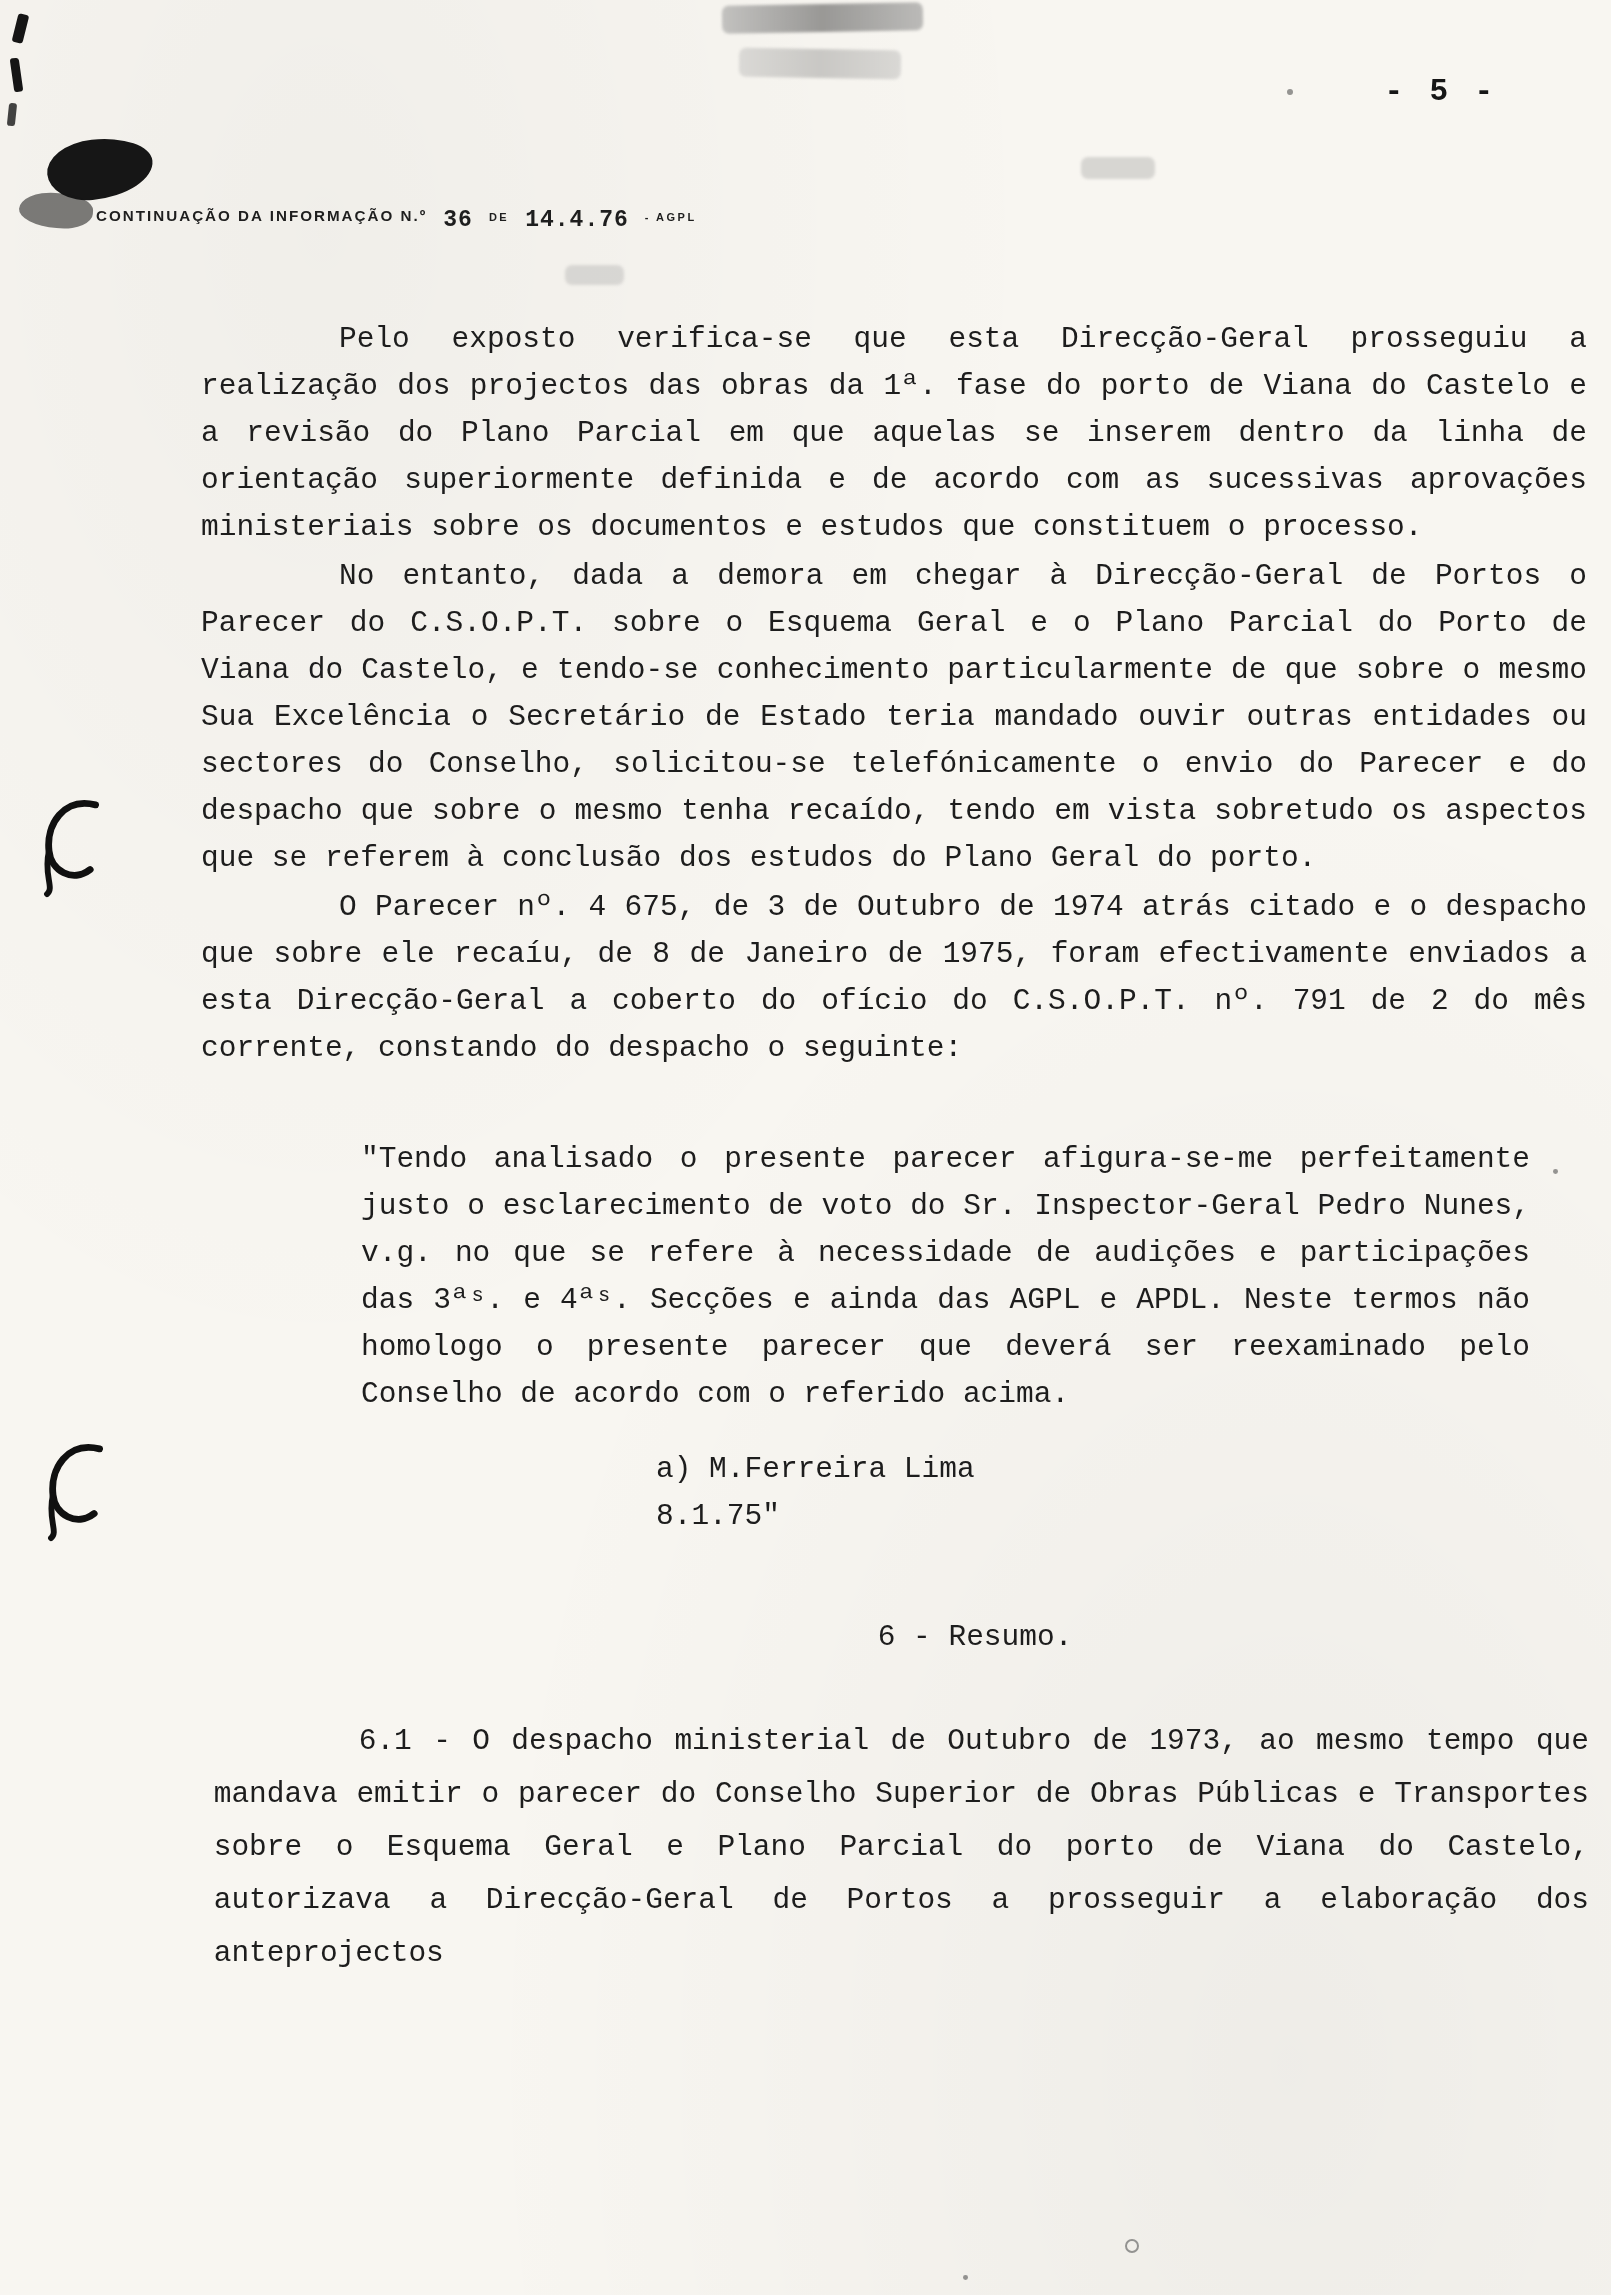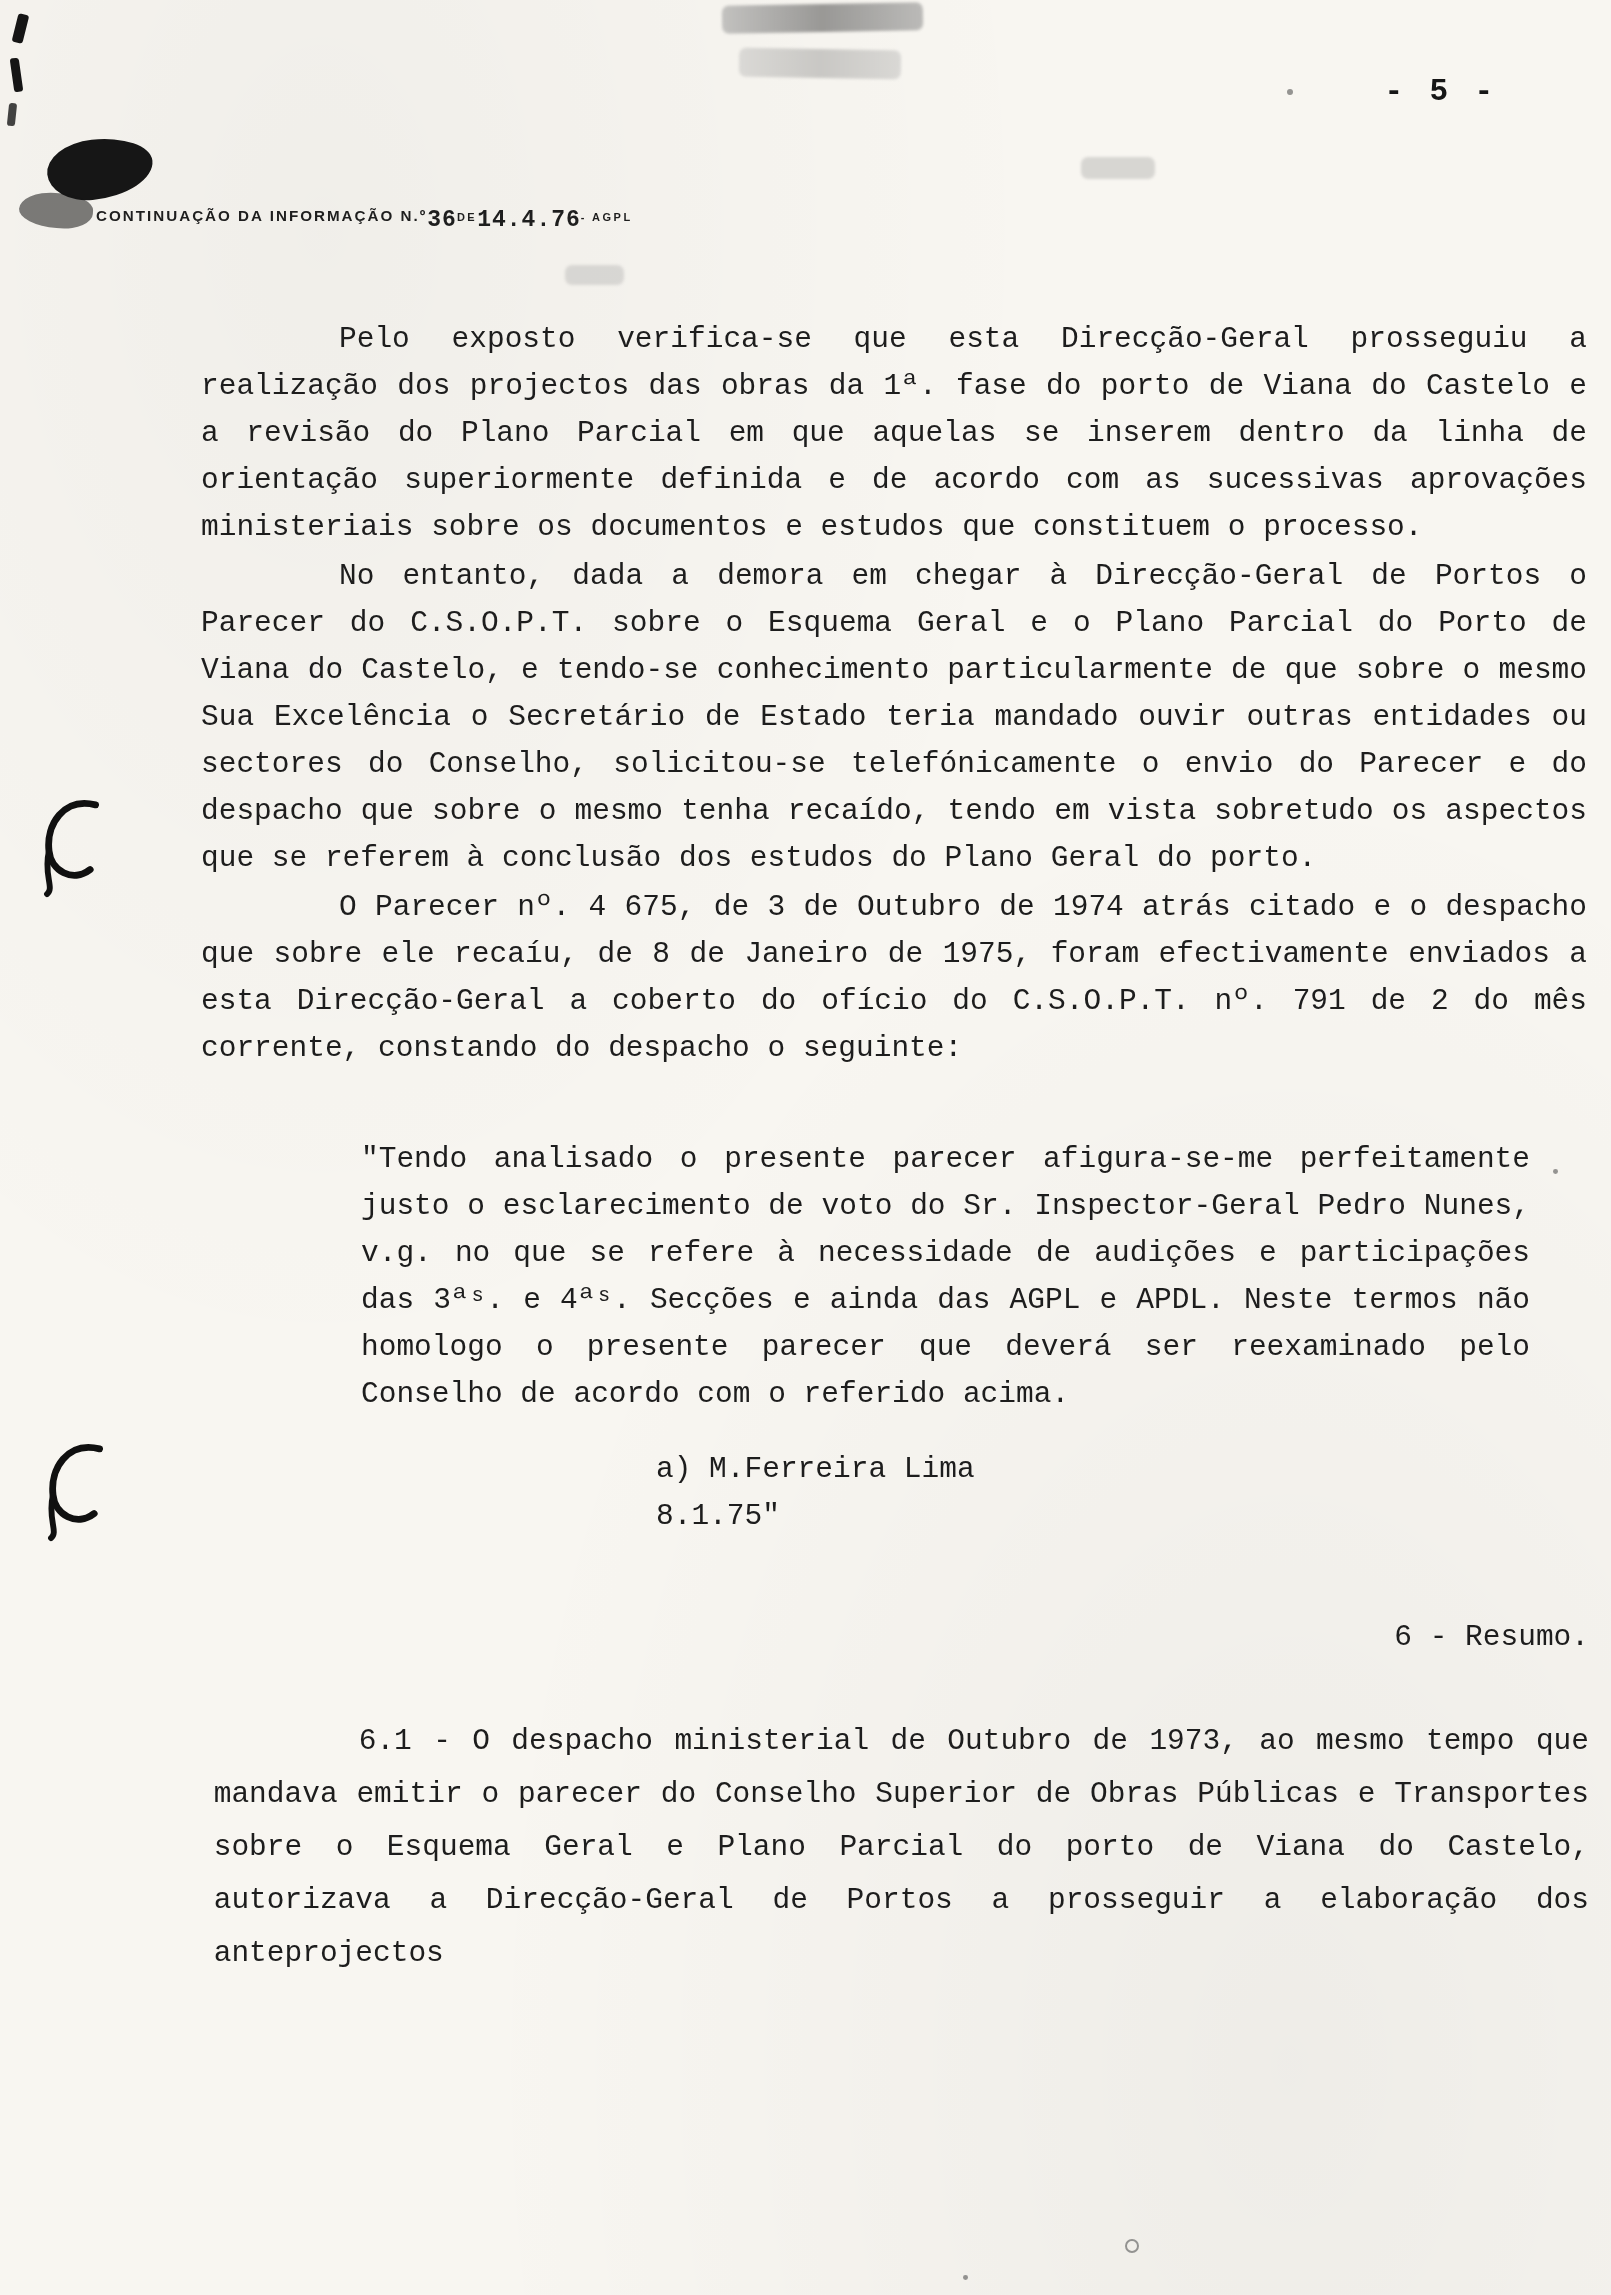--- a/index.html
+++ b/index.html
@@ -22,21 +22,21 @@
     font-size:31px; font-weight:bold; letter-spacing:3.9px; color:#161616;
   }
   .letterhead {
     position:absolute; top:139px; left:150px;
     font-family:"Liberation Sans","DejaVu Sans",sans-serif;
     font-weight:bold; font-size:33px; letter-spacing:1px; color:#101010;
     white-space:nowrap;
   }
   .continuation {
     position:absolute; top:202px; left:96px;
-    display:flex; align-items:baseline; gap:0;
+    display:flex; align-items:baseline; gap:16px;
     font-family:"Liberation Sans","DejaVu Sans",sans-serif;
     font-weight:bold; font-size:15.2px; letter-spacing:2px; color:#1e1e1e;
     white-space:nowrap;
   }
   .continuation .filled {
     font-family:"Liberation Mono","DejaVu Sans Mono",monospace;
     font-size:23px; font-weight:600; letter-spacing:1px; position:relative; top:5px;
   }
   .continuation .tiny { font-size:11px; letter-spacing:2.5px; }
 
@@ -44,21 +44,21 @@
   .content {
     position:absolute; left:199px; top:314px; width:1390px;
     font-size:29.5px; line-height:47px; text-align:justify;
     color:#1d1d1d;
   }
   .para { margin:2px; text-indent:138px; }
   .quote { margin:64px 59px 0 162px; }
   .quote p { margin:0; }
   .signature { margin-top:28px; margin-left:457px; text-align:left; }
   .signature div { white-space:pre; }
-  .resumo { margin-top:74px; margin-left:162px; text-align:right; }
+  .resumo { margin-top:74px; margin-left:162px; text-align:center; }
   .p61 { margin:54px 0 0 14.7px; text-indent:145px; line-height:53px; }
 
   
   .artifact { position:absolute; pointer-events:none; }
   .stroke { background:#151515; border-radius:2.9px; }
   .smudge { filter:blur(1.5px); border-radius:6.9px; }
   .blob { background:#161616; }
   .speck { background:#444; border-radius:50%; opacity:.55; }
 </style>
 </head>

